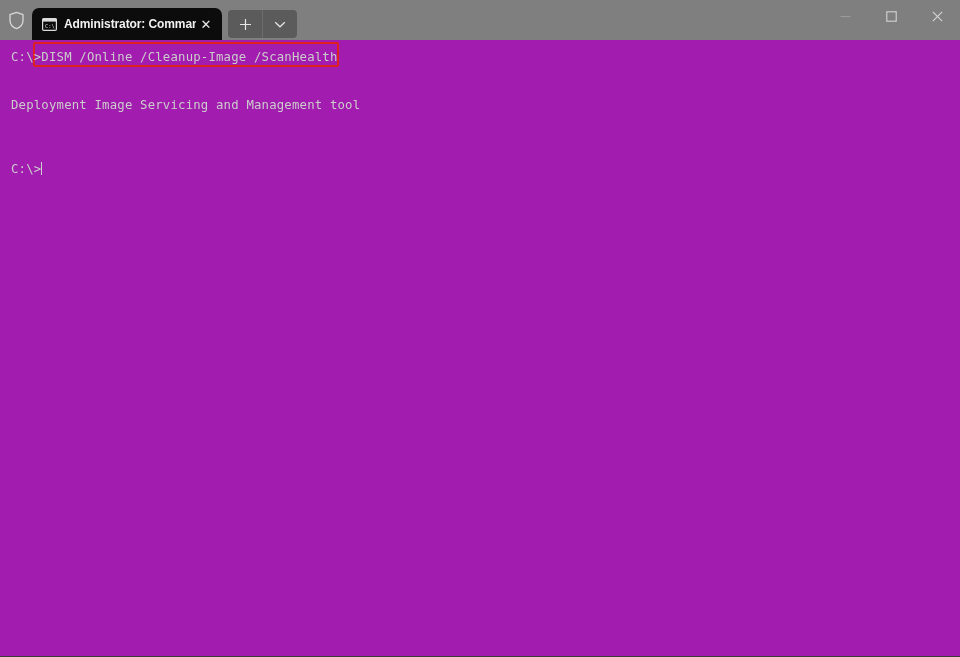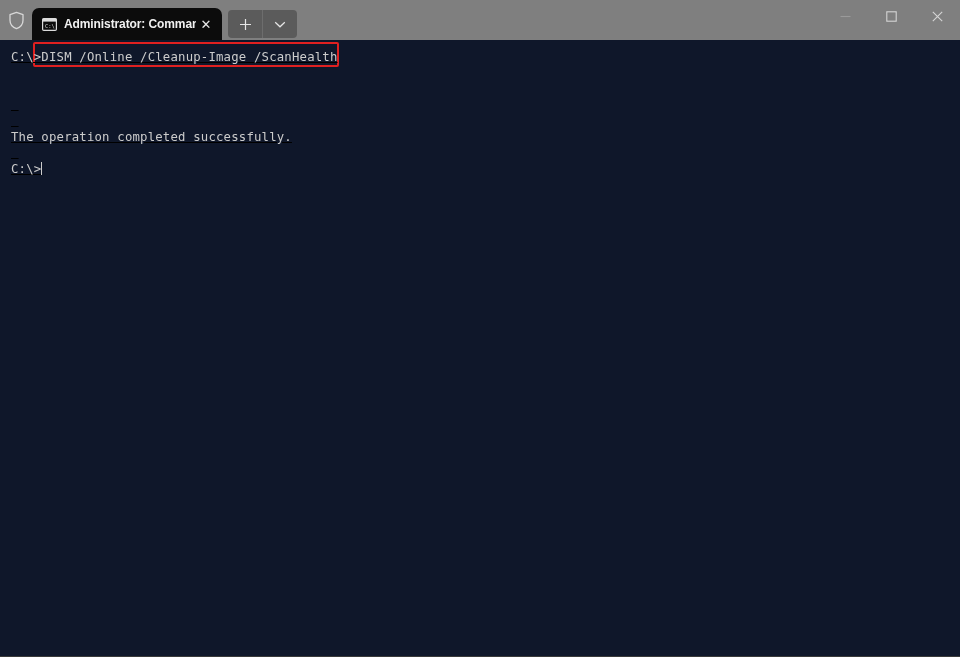--- a/index.html
+++ b/index.html
@@ -132,25 +132,24 @@
     display: flex;
     align-items: center;
     justify-content: center;
   }
   .wc svg { display: block; }
 
   
   .terminal {
     position: relative;
     height: 616px;
-    background: #0f172a;
+    background: #a21caf;
     padding: 9px 0 0 11px;
     box-sizing: border-box;
     overflow: hidden;
-    text-decoration: underline;
   }
 
   .term-line {
     font-family: "DejaVu Sans Mono", "Liberation Mono", monospace;
     font-size: 12.3px;
     line-height: 16px;
     color: #cccccc;
     white-space: pre;
     letter-spacing: 0.19px;
     height: 16px;
@@ -251,22 +250,22 @@
 
   <div class="terminal">
 
     <div class="cmd-row">
       <div class="highlight-box"></div>
       <div class="term-line">C:\&gt;DISM /Online /Cleanup-Image /ScanHealth</div>
     </div>
 
     <div class="term-line blank" style="visibility:hidden">Deployment Image Servicing and Management tool</div>
 
+    <div class="term-line">Deployment Image Servicing and Management tool</div>
     <div class="term-line blank"> </div>
     <div class="term-line blank"> </div>
-    <div class="term-line">The operation completed successfully.</div>
     <div class="term-line blank"> </div>
 
     <div class="term-line"><span>C:\&gt;</span><span class="cursor"></span></div>
 
   </div>
 
 </div>
 
 </body></html>

